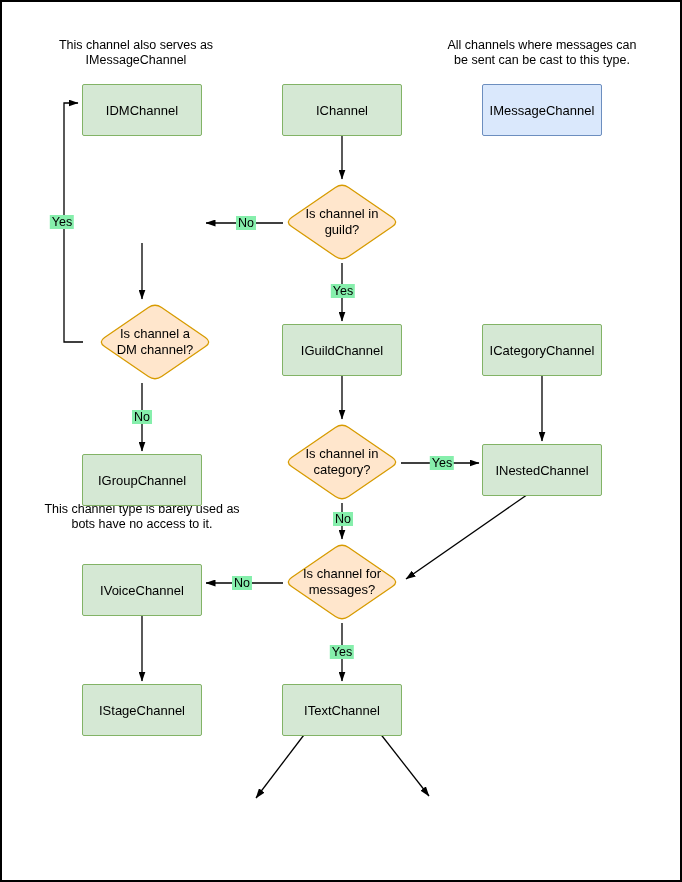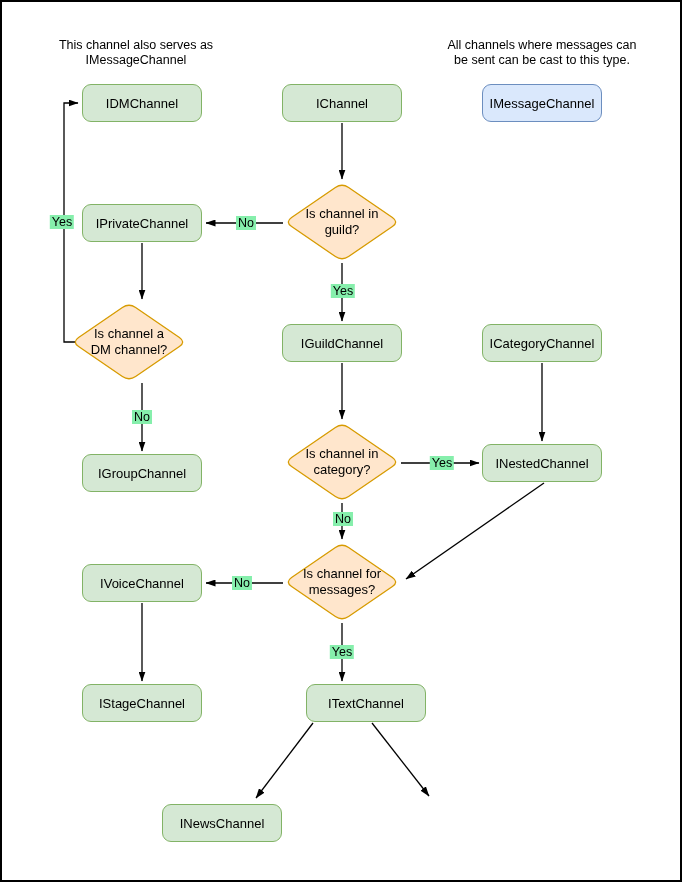--- a/index.html
+++ b/index.html
@@ -10,23 +10,23 @@
     box-sizing: border-box;
     border: 2px solid #000000;
     background: #ffffff;
     font-family: "Liberation Sans", sans-serif;
     color: #000000;
     overflow: hidden;
   }
   .edges { position: absolute; left: 0; top: 0; width: 682px; height: 882px; }
   .node {
     position: absolute;
-    width: 120px; height: 38px;
+    width: 120px; height: 52px;
     box-sizing: border-box;
-    border-radius: 9px;
+    border-radius: 2px;
     display: flex; align-items: center; justify-content: center;
     font-size: 13px;
     text-align: center;
   }
   .node.green { background: #d5e8d4; border: 1.3px solid #82b366; }
   .node.blue  { background: #dae8fc; border: 1.3px solid #6c8ebf; }
   .diamond { position: absolute; width: 116px; height: 80px; }
   .diamond svg { position: absolute; left: 0; top: 0; width: 116px; height: 80px; }
   .dlabel {
     position: absolute; left: 0; top: 0; right: 0; bottom: 0;
@@ -75,42 +75,42 @@
     <line x1="340" y1="621" x2="340" y2="679" marker-end="url(#arw)"></line>
     <line x1="140" y1="601" x2="140" y2="679" marker-end="url(#arw)"></line>
     <line x1="311" y1="721" x2="254" y2="796" marker-end="url(#arw)"></line>
     <line x1="370" y1="721" x2="427" y2="794" marker-end="url(#arw)"></line>
   </svg>
 
   <div class="annotation" style="left:24px; top:36px; width:220px;">This channel also serves as
 IMessageChannel</div>
   <div class="annotation" style="left:430px; top:36px; width:220px;">All channels where messages can
 be sent can be cast to this type.</div>
+  <div class="annotation" style="left:20px; top:500px; width:240px;">This channel type is barely used as
+bots have no access to it.</div>
 
   <div class="node green" style="left:80px; top:82px;">IDMChannel</div>
   <div class="node green" style="left:280px; top:82px;">IChannel</div>
   <div class="node blue" style="left:480px; top:82px;">IMessageChannel</div>
-  <div class="node green" style="left:80px; top:202px;">IPrivateChannel</div>
   <div class="node green" style="left:280px; top:322px;">IGuildChannel</div>
   <div class="node green" style="left:480px; top:322px;">ICategoryChannel</div>
   <div class="node green" style="left:480px; top:442px;">INestedChannel</div>
   <div class="node green" style="left:80px; top:452px;">IGroupChannel</div>
   <div class="node green" style="left:80px; top:562px;">IVoiceChannel</div>
   <div class="node green" style="left:80px; top:682px;">IStageChannel</div>
-  <div class="node green" style="left:280px; top:682px;margin-left:24px;">ITextChannel</div>
-  <div class="node green" style="left:160px; top:802px;">INewsChannel</div>
+  <div class="node green" style="left:280px; top:682px;">ITextChannel</div>
 
   <div class="diamond" style="left:282px; top:180px;">
     <svg viewBox="0 0 116 80">
       <path d="M 64.6 5.5 L 108.4 35.5 Q 115 40 108.4 44.5 L 64.6 74.5 Q 58 79 51.4 74.5 L 7.6 44.5 Q 1 40 7.6 35.5 L 51.4 5.5 Q 58 1 64.6 5.5 Z" fill="#ffe6cc" stroke="#d79b00" stroke-width="1.3"></path>
     </svg>
     <span class="dlabel">Is channel in
 guild?</span>
   </div>
-  <div class="diamond" style="left:69px; top:300px;">
+  <div class="diamond" style="left:95px; top:300px;">
     <svg viewBox="0 0 116 80">
       <path d="M 64.6 5.5 L 108.4 35.5 Q 115 40 108.4 44.5 L 64.6 74.5 Q 58 79 51.4 74.5 L 7.6 44.5 Q 1 40 7.6 35.5 L 51.4 5.5 Q 58 1 64.6 5.5 Z" fill="#ffe6cc" stroke="#d79b00" stroke-width="1.3"></path>
     </svg>
     <span class="dlabel">Is channel a
 DM channel?</span>
   </div>
   <div class="diamond" style="left:282px; top:420px;">
     <svg viewBox="0 0 116 80">
       <path d="M 64.6 5.5 L 108.4 35.5 Q 115 40 108.4 44.5 L 64.6 74.5 Q 58 79 51.4 74.5 L 7.6 44.5 Q 1 40 7.6 35.5 L 51.4 5.5 Q 58 1 64.6 5.5 Z" fill="#ffe6cc" stroke="#d79b00" stroke-width="1.3"></path>
     </svg>

